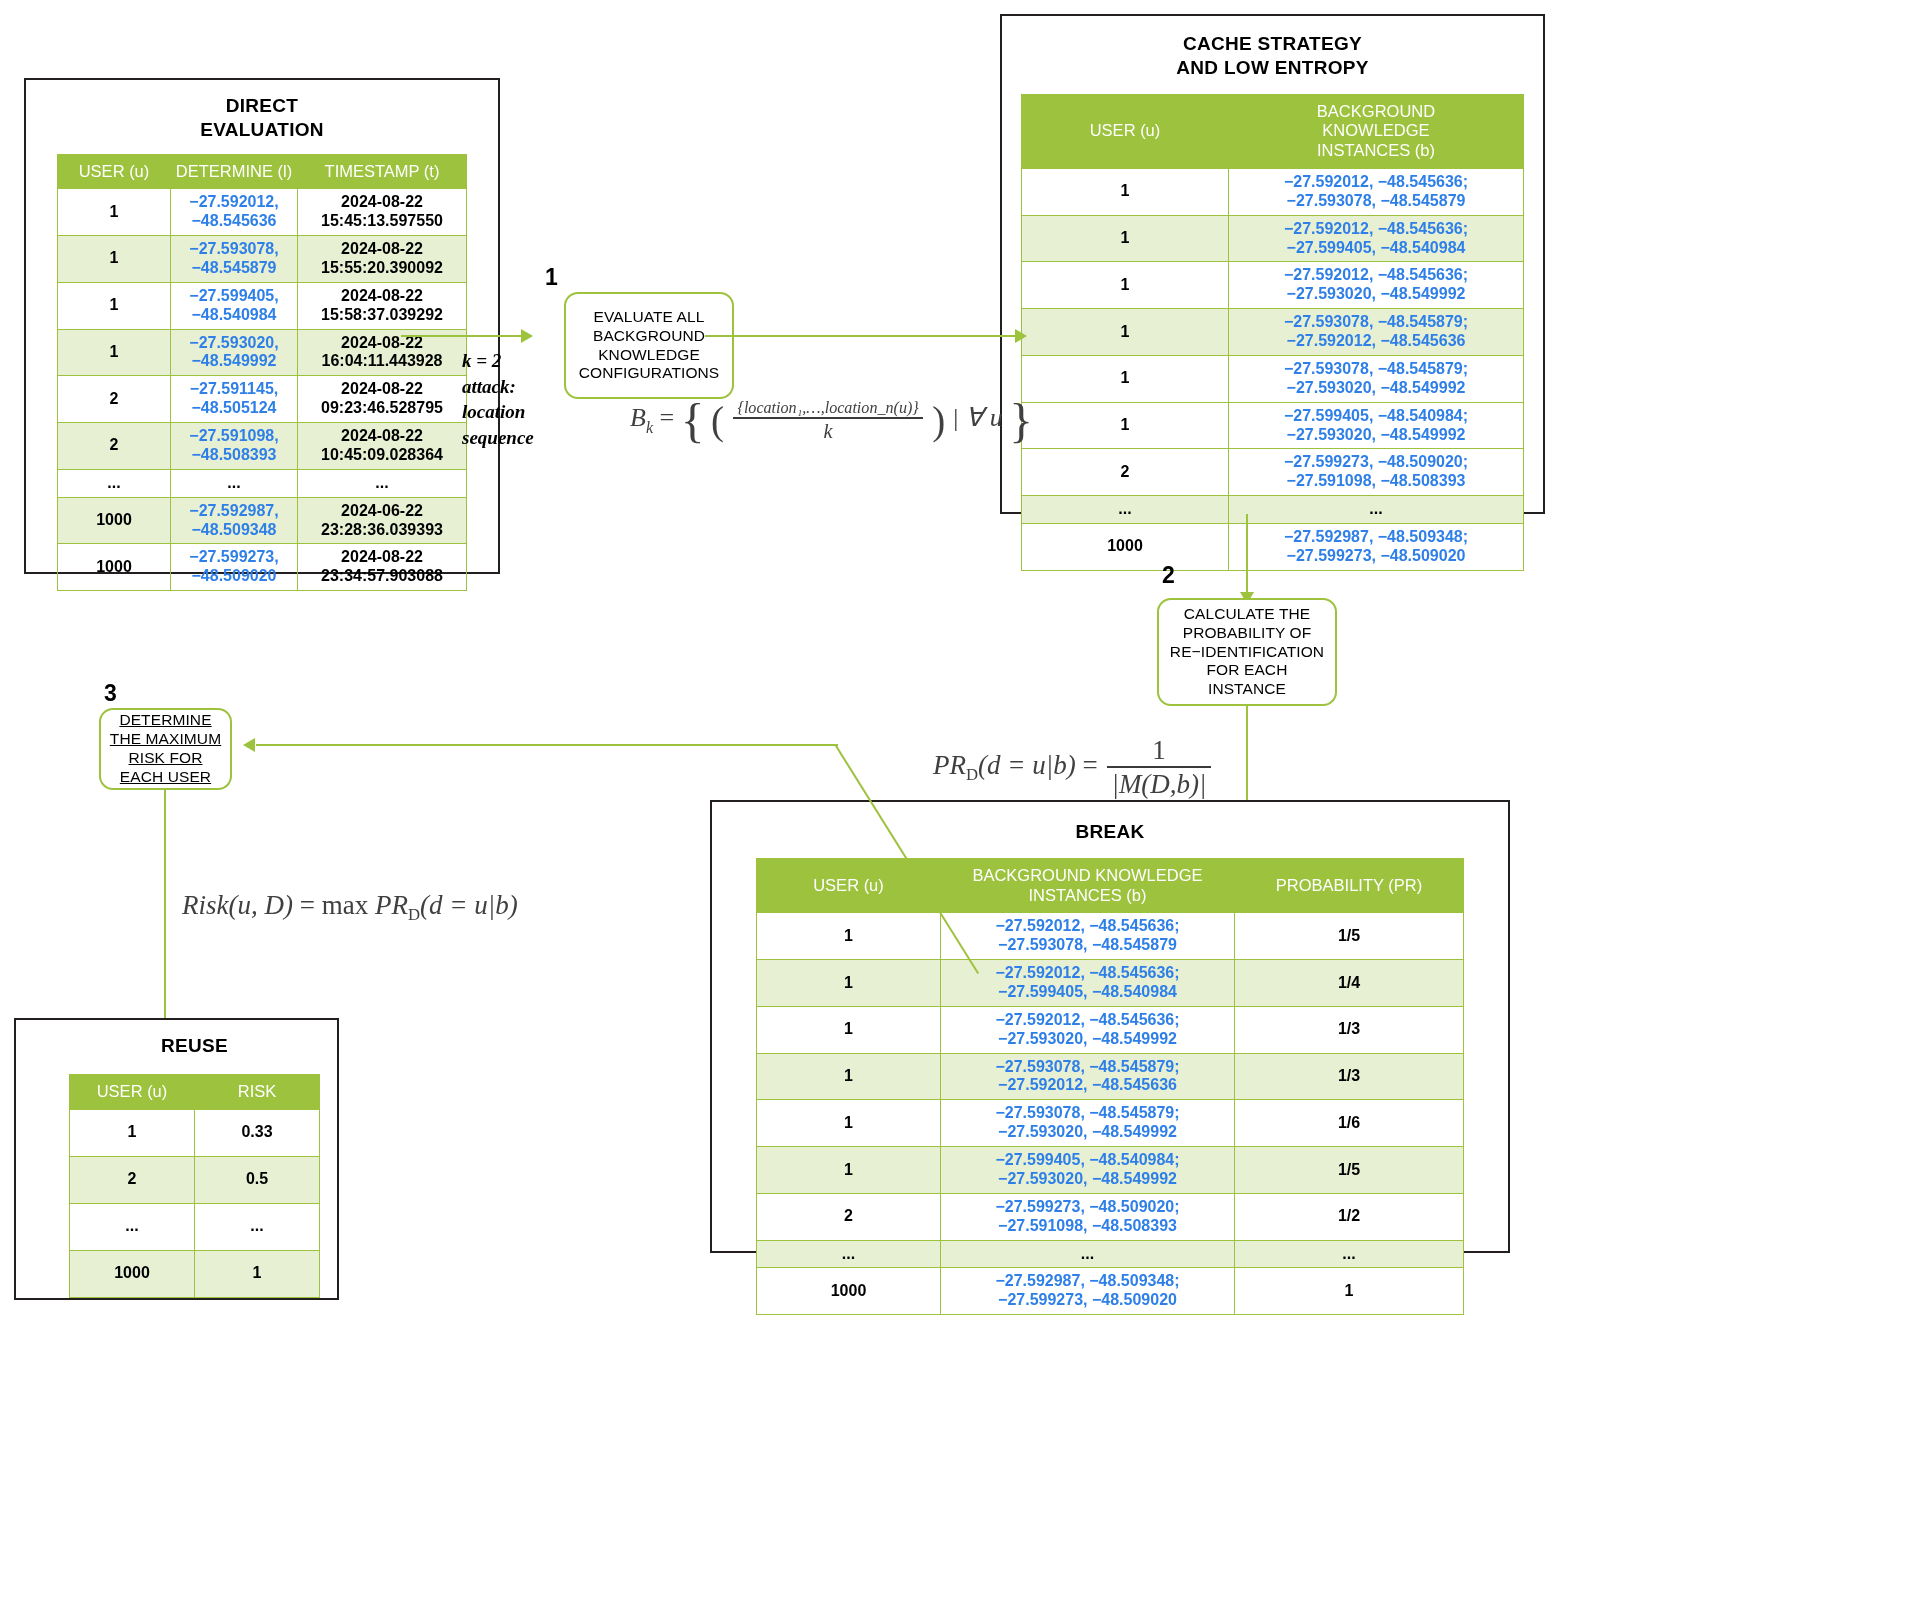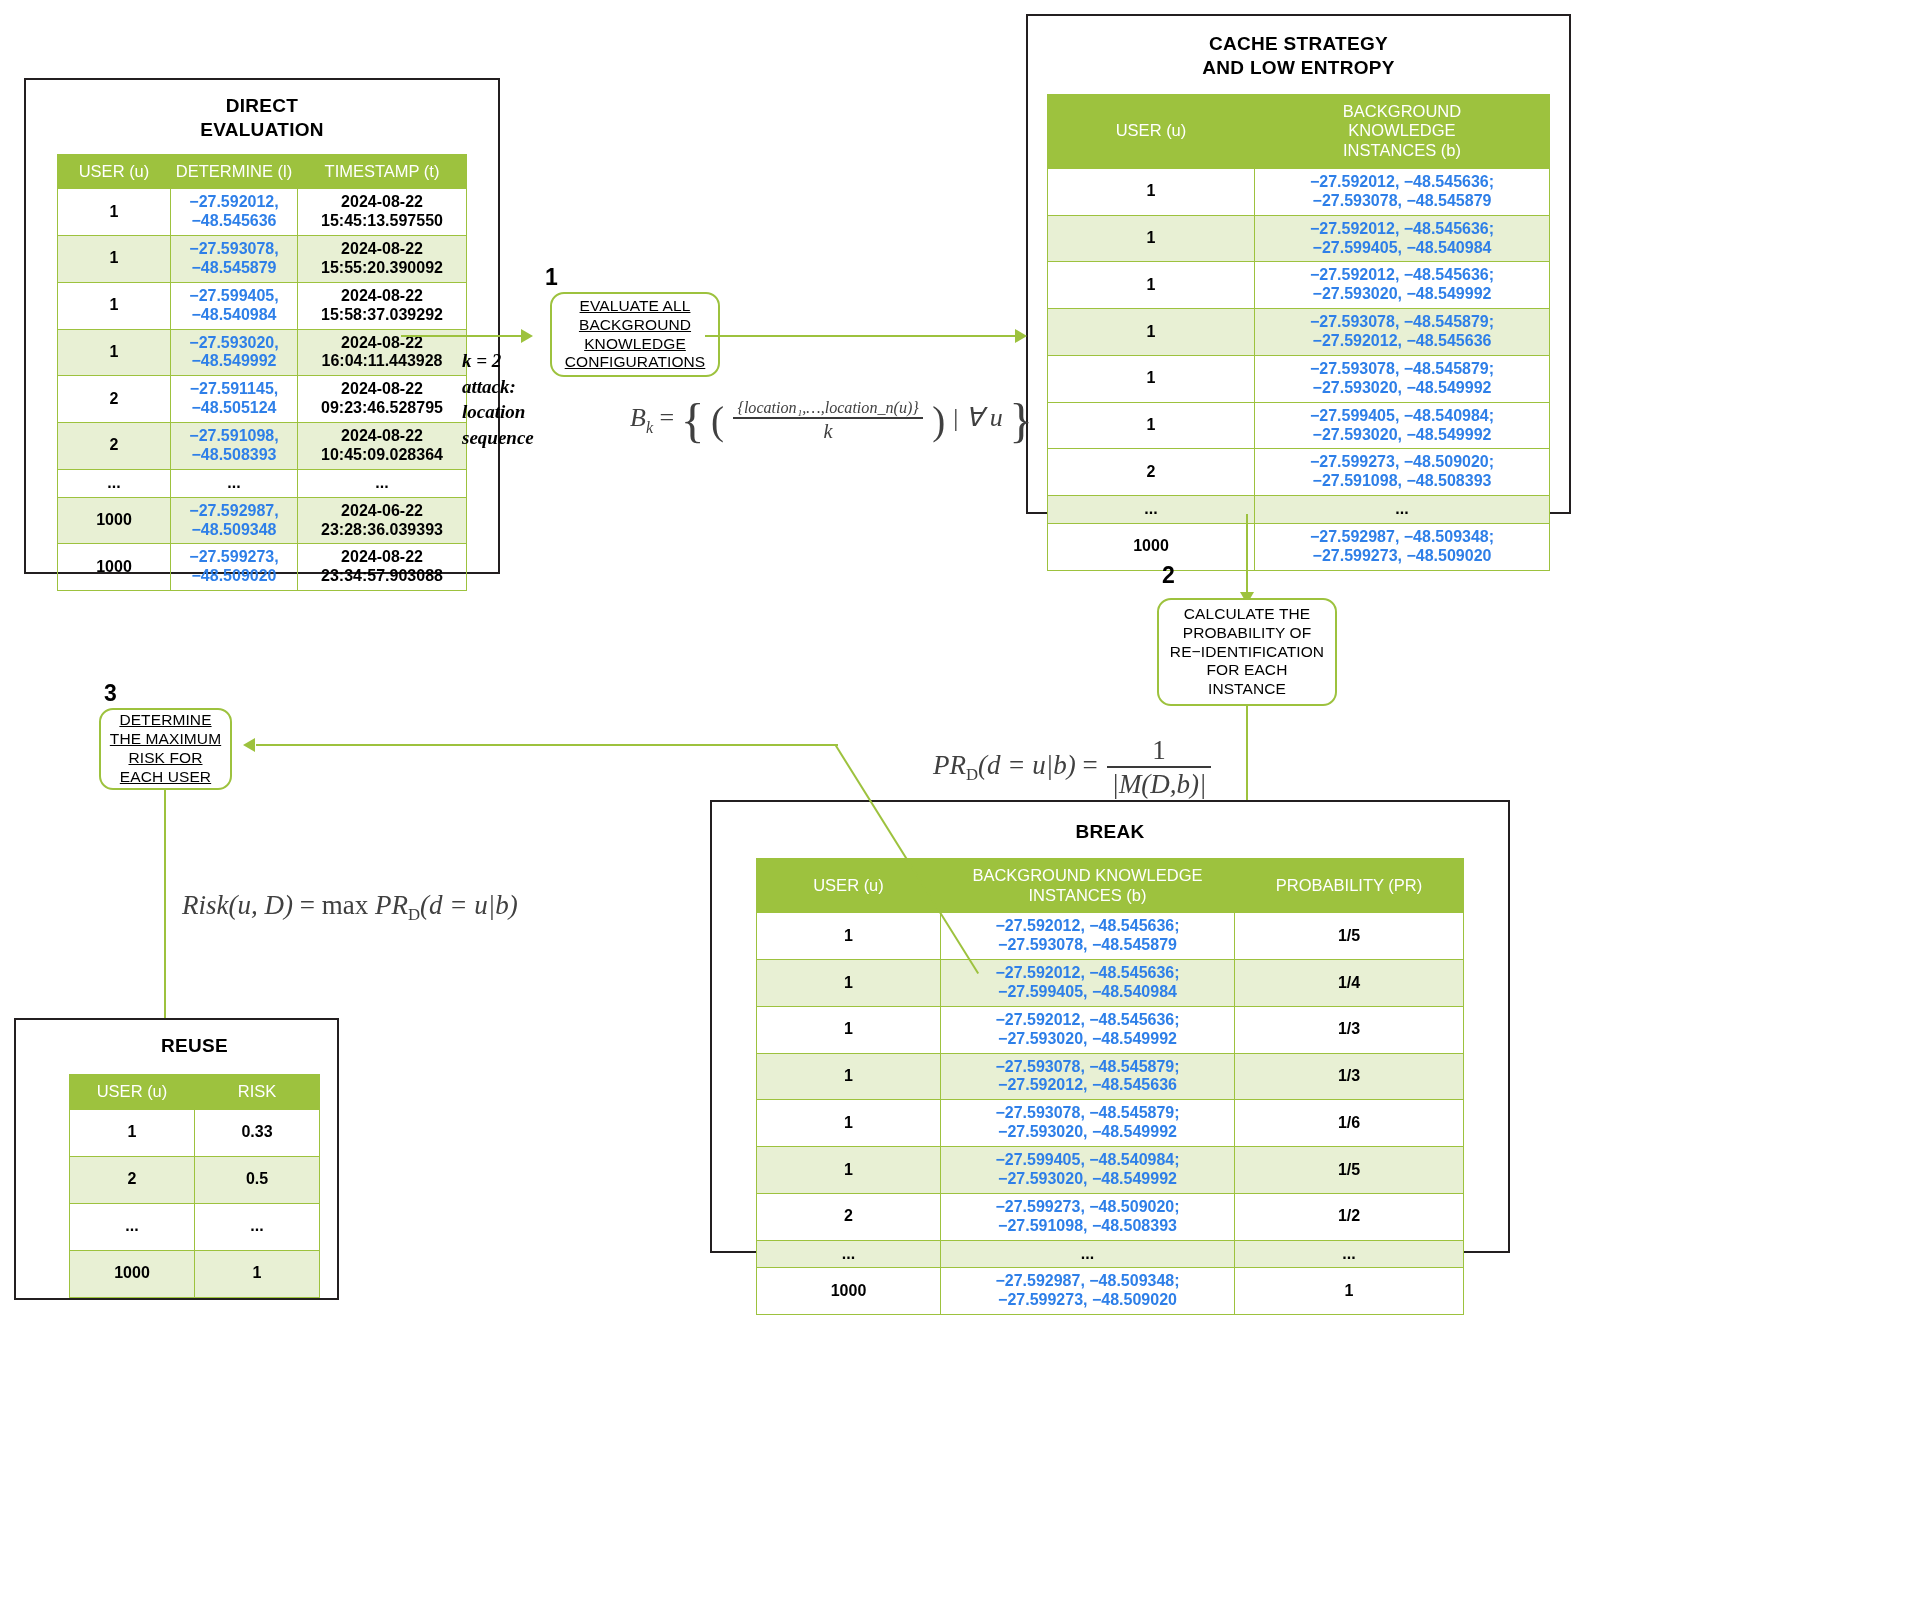--- a/index.html
+++ b/index.html
@@ -233,21 +233,21 @@
             <td class="plain">1000</td>
             <td class="coord">−27.599273,
 −48.509020</td>
             <td>2024-08-22
 23:34:57.903088</td>
           </tr>
       </tbody>
     </table>
   </div>
 
-  <div class="outer-box" style="left:1000px; top:14px; width:545px; height:500px;margin-left:26px;">
+  <div class="outer-box" style="left:1000px; top:14px; width:545px; height:500px;">
     <div class="box-title" style="margin-top:16px;">
       <div>CACHE STRATEGY</div>
       <div>AND LOW ENTROPY</div>
     </div>
     <table class="t" style="width:484px; margin-top:14px;">
       <thead>
         <tr>
           <th style="width:198px; white-space:pre-line;">USER (u)</th>
           <th style="width:286px; white-space:pre-line;">BACKGROUND
 KNOWLEDGE
@@ -297,21 +297,21 @@
         <tr>
             <td class="plain">1000</td>
             <td class="coord">−27.592987, −48.509348;
 −27.599273, −48.509020</td>
           </tr>
       </tbody>
     </table>
   </div>
 
   <div class="step-num" style="left:545px; top:264px;">1</div>
-  <div class="proc" style="left:550px; top:292px; width:170px; height:85px;text-decoration:underline;">
+  <div class="proc" style="left:564px; top:292px; width:170px; height:107px;">
     <span style="white-space:pre-line;">EVALUATE ALL
 BACKGROUND
 KNOWLEDGE
 CONFIGURATIONS</span>
   </div>
 
   <div class="ln h" style="left:401px; top:335px; width:122px;"></div>
   <div class="arrow-r" style="left:521px; top:329px;"></div>
 
   <div class="ln h" style="left:705px; top:335px; width:312px;"></div>

